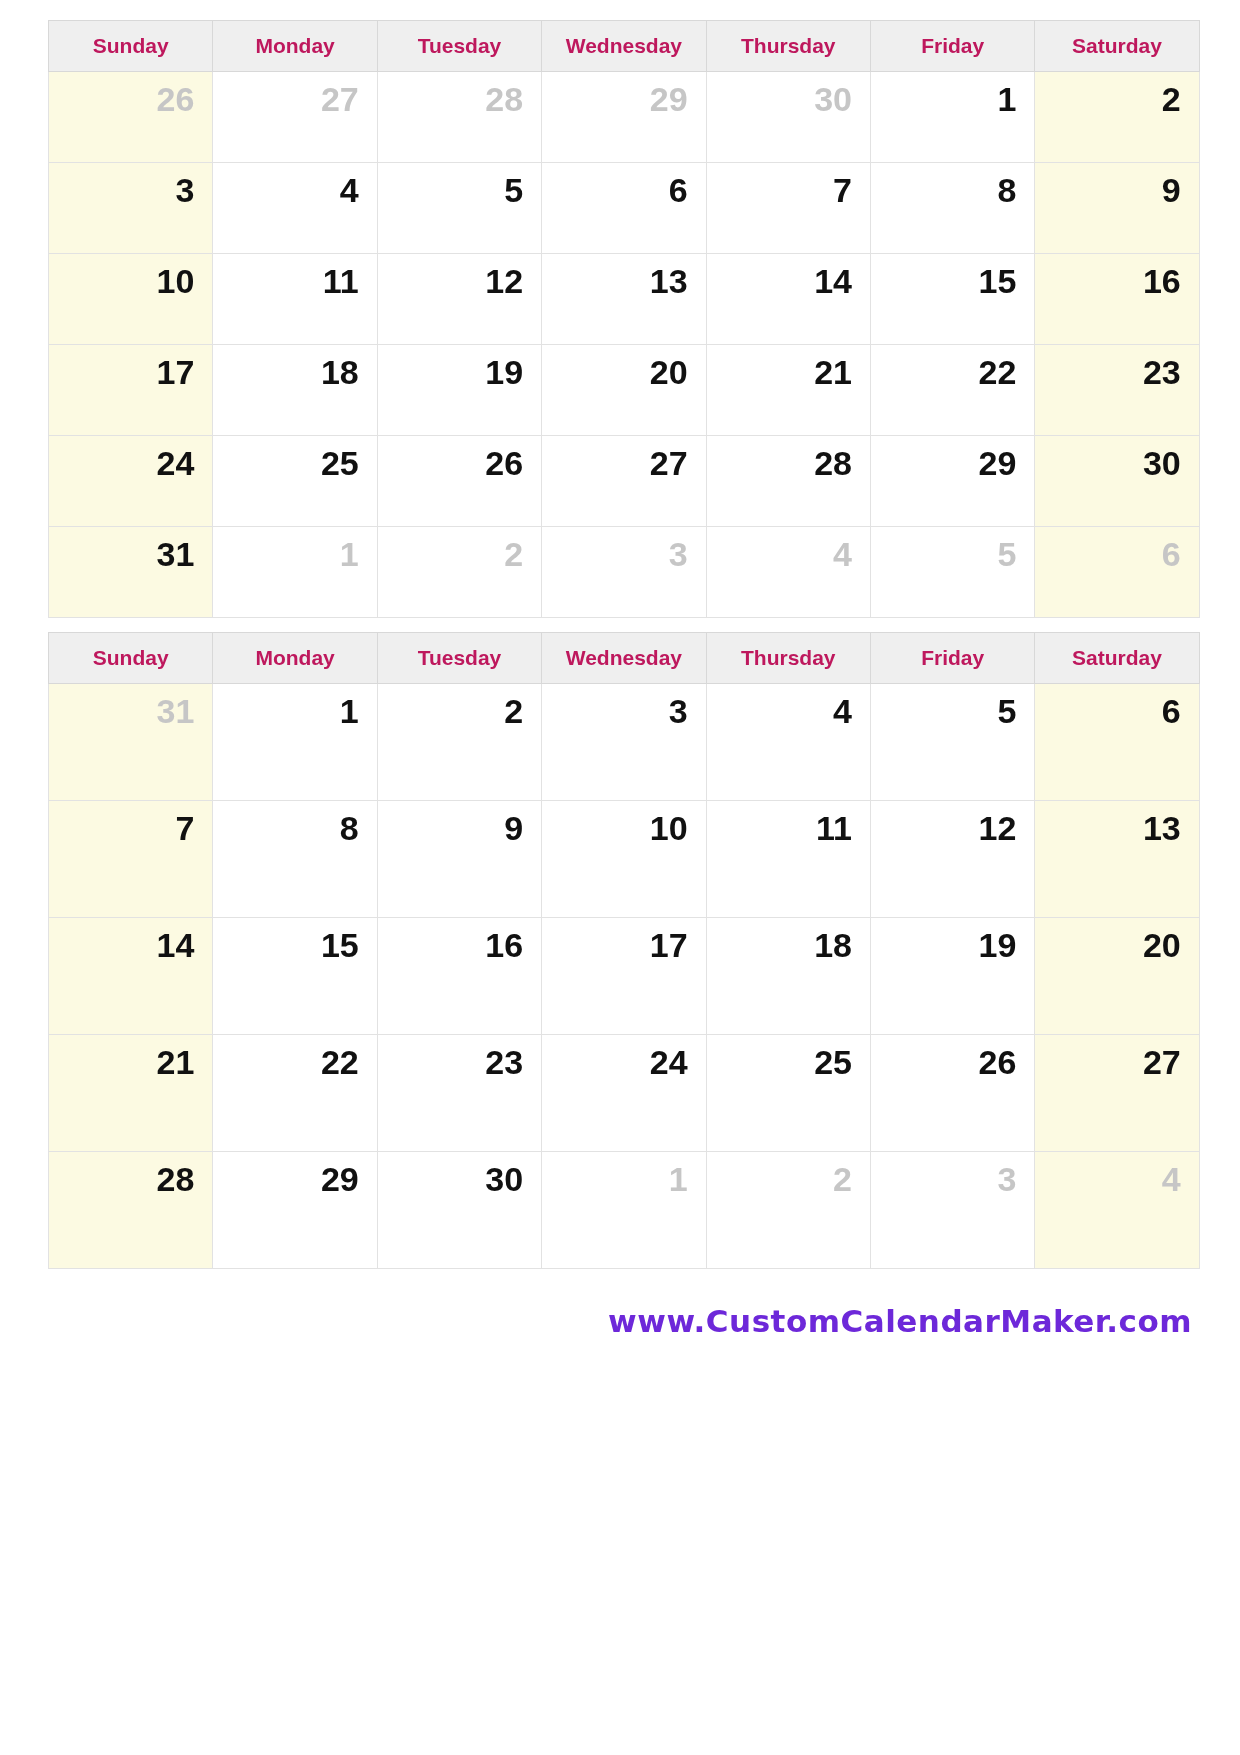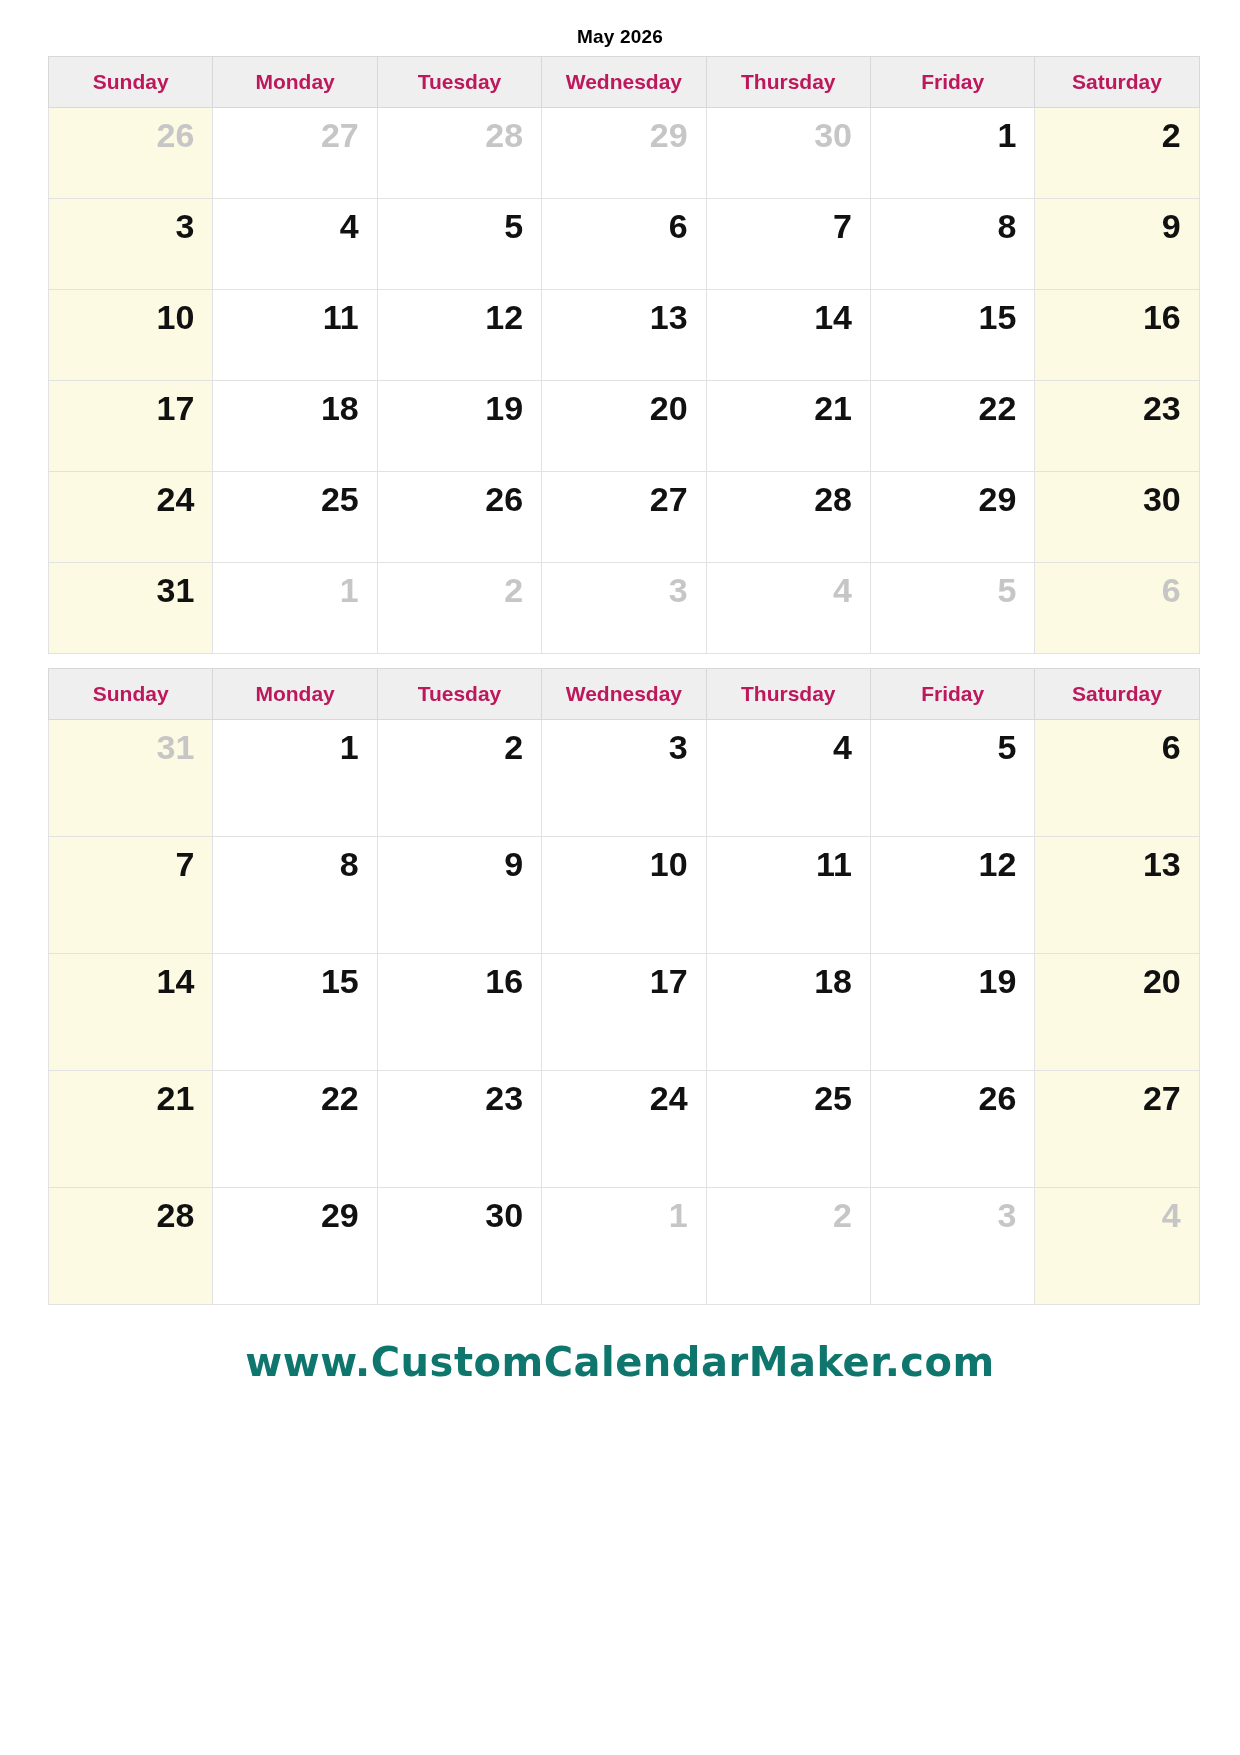--- a/index.html
+++ b/index.html
@@ -56,37 +56,36 @@
   }
   table.cal td.weekend {
     background: #fcfae2;
   }
   table.cal td.other {
     color: #c6c6c6;
   }
   .m1 td { height: 82px; }
   .m2 td { height: 108px; }
   .footer {
-    text-align: center;
+    text-align: right;
     margin-top: 34px;
-    font-size: 40px;
-    font-weight: bold;
-    color: #0f766e;
+    font-size: 31px;
+    font-weight: bold;
+    color: #6d28d9;
     font-family: "DejaVu Sans", sans-serif;
     letter-spacing: 0.5px;
   }
   .spacer { height: 14px; }
 </style>
 </head>
 <body>
 
 <div class="page">
 
   <div>
-    <div class="month-title">May 2026</div>
     <table class="cal m1">
       <thead>
         <tr>
           <th>Sunday</th>
           <th>Monday</th>
           <th>Tuesday</th>
           <th>Wednesday</th>
           <th>Thursday</th>
           <th>Friday</th>
           <th>Saturday</th>

